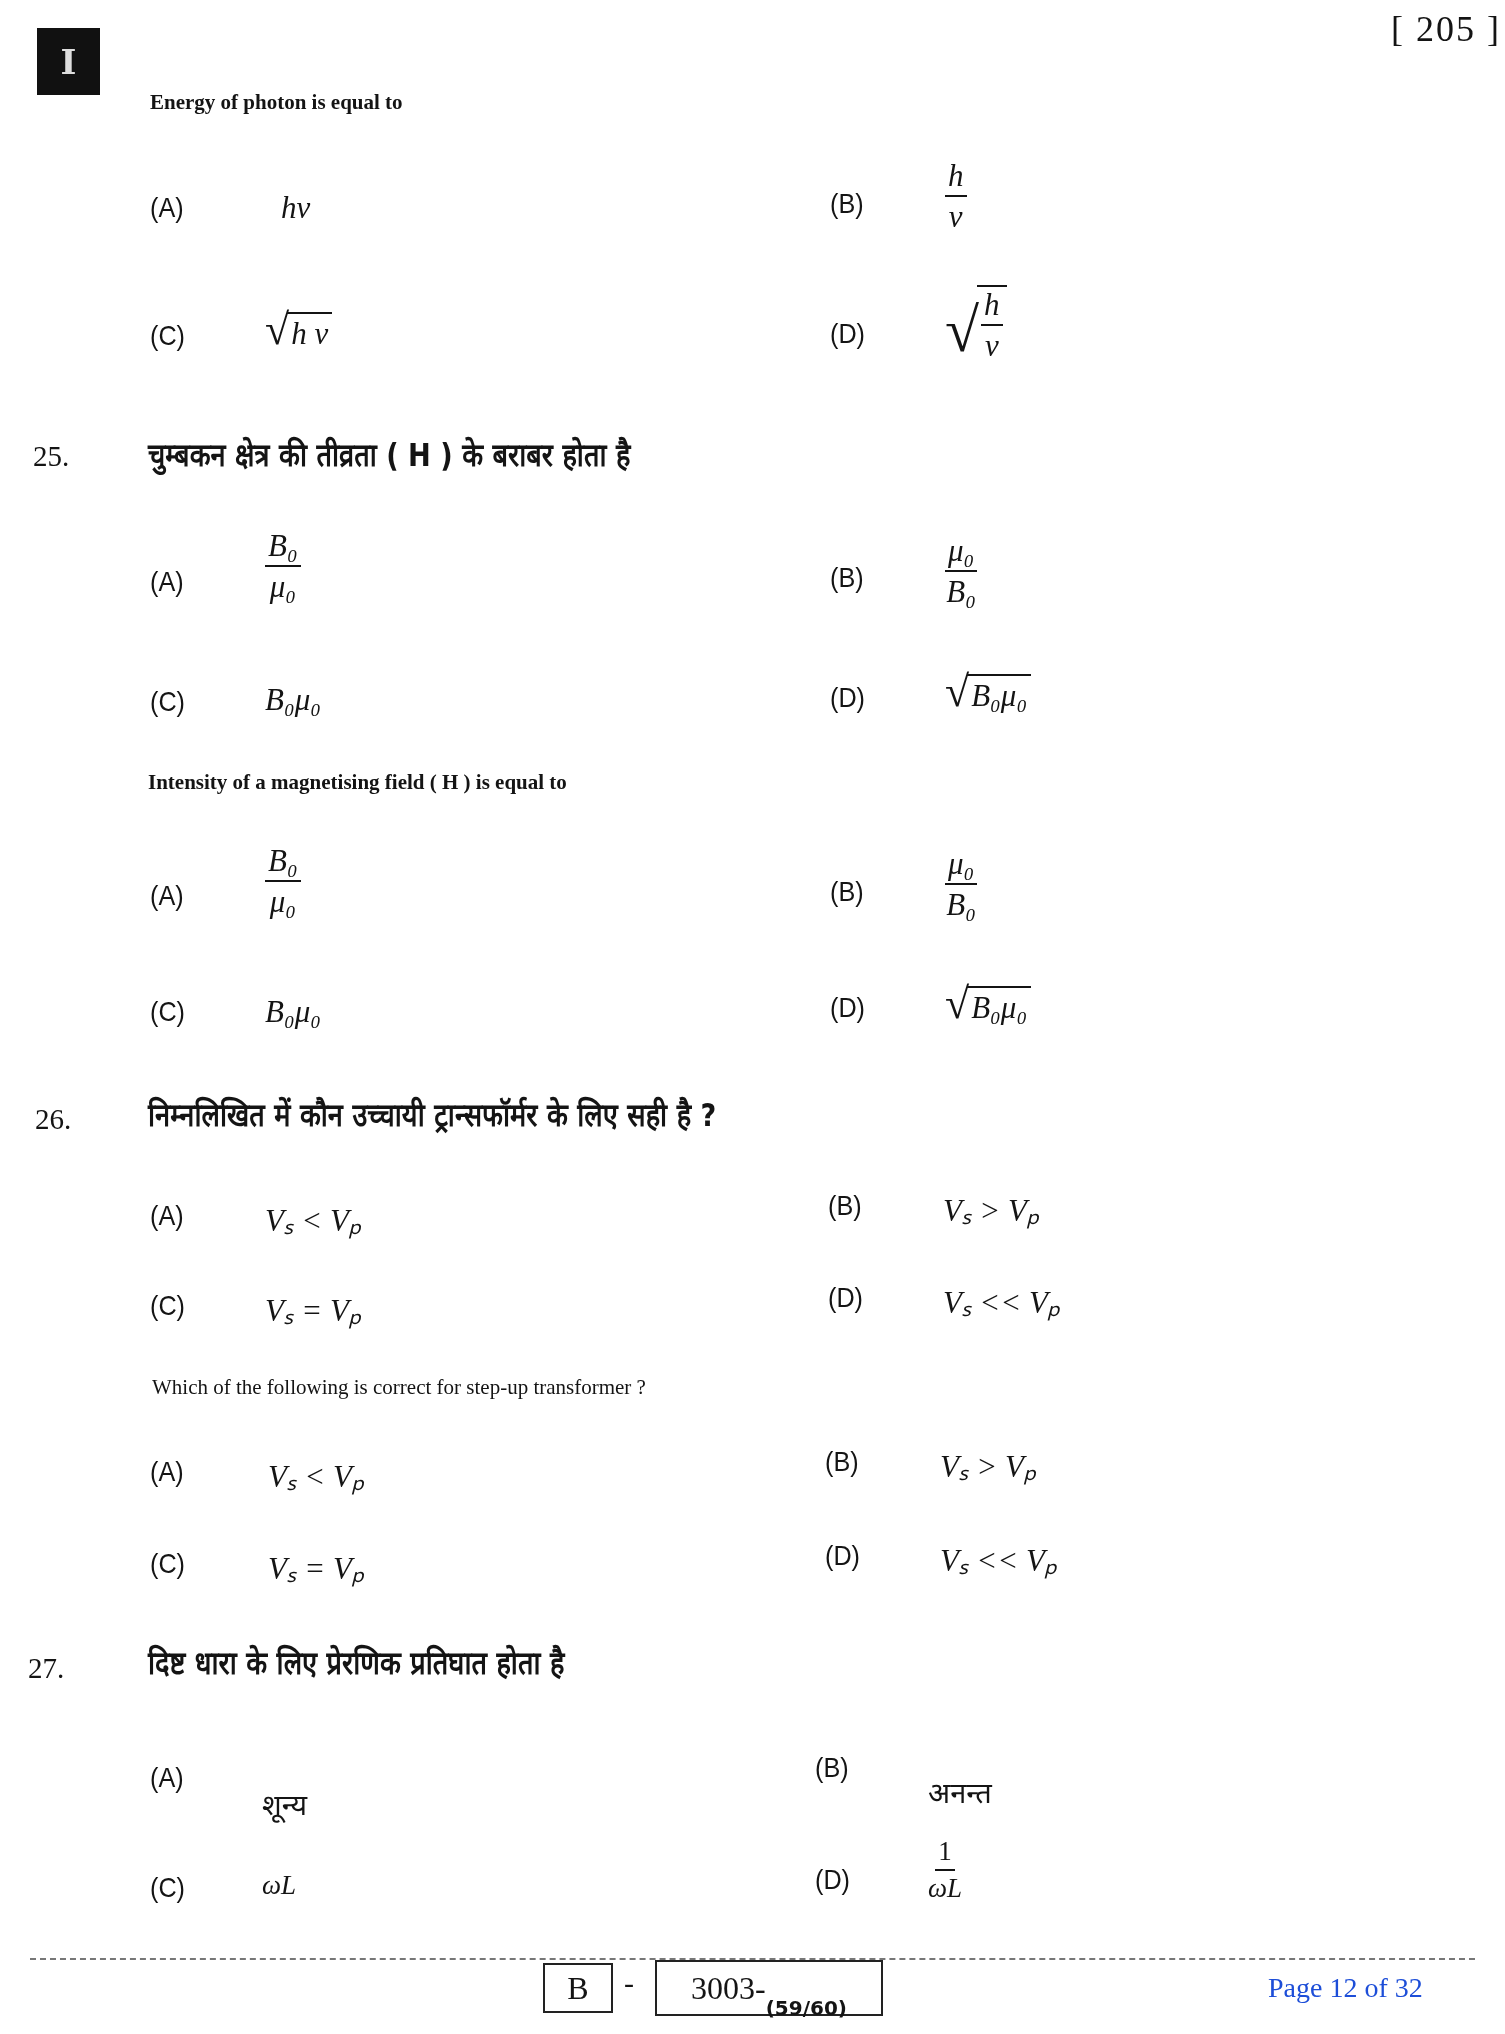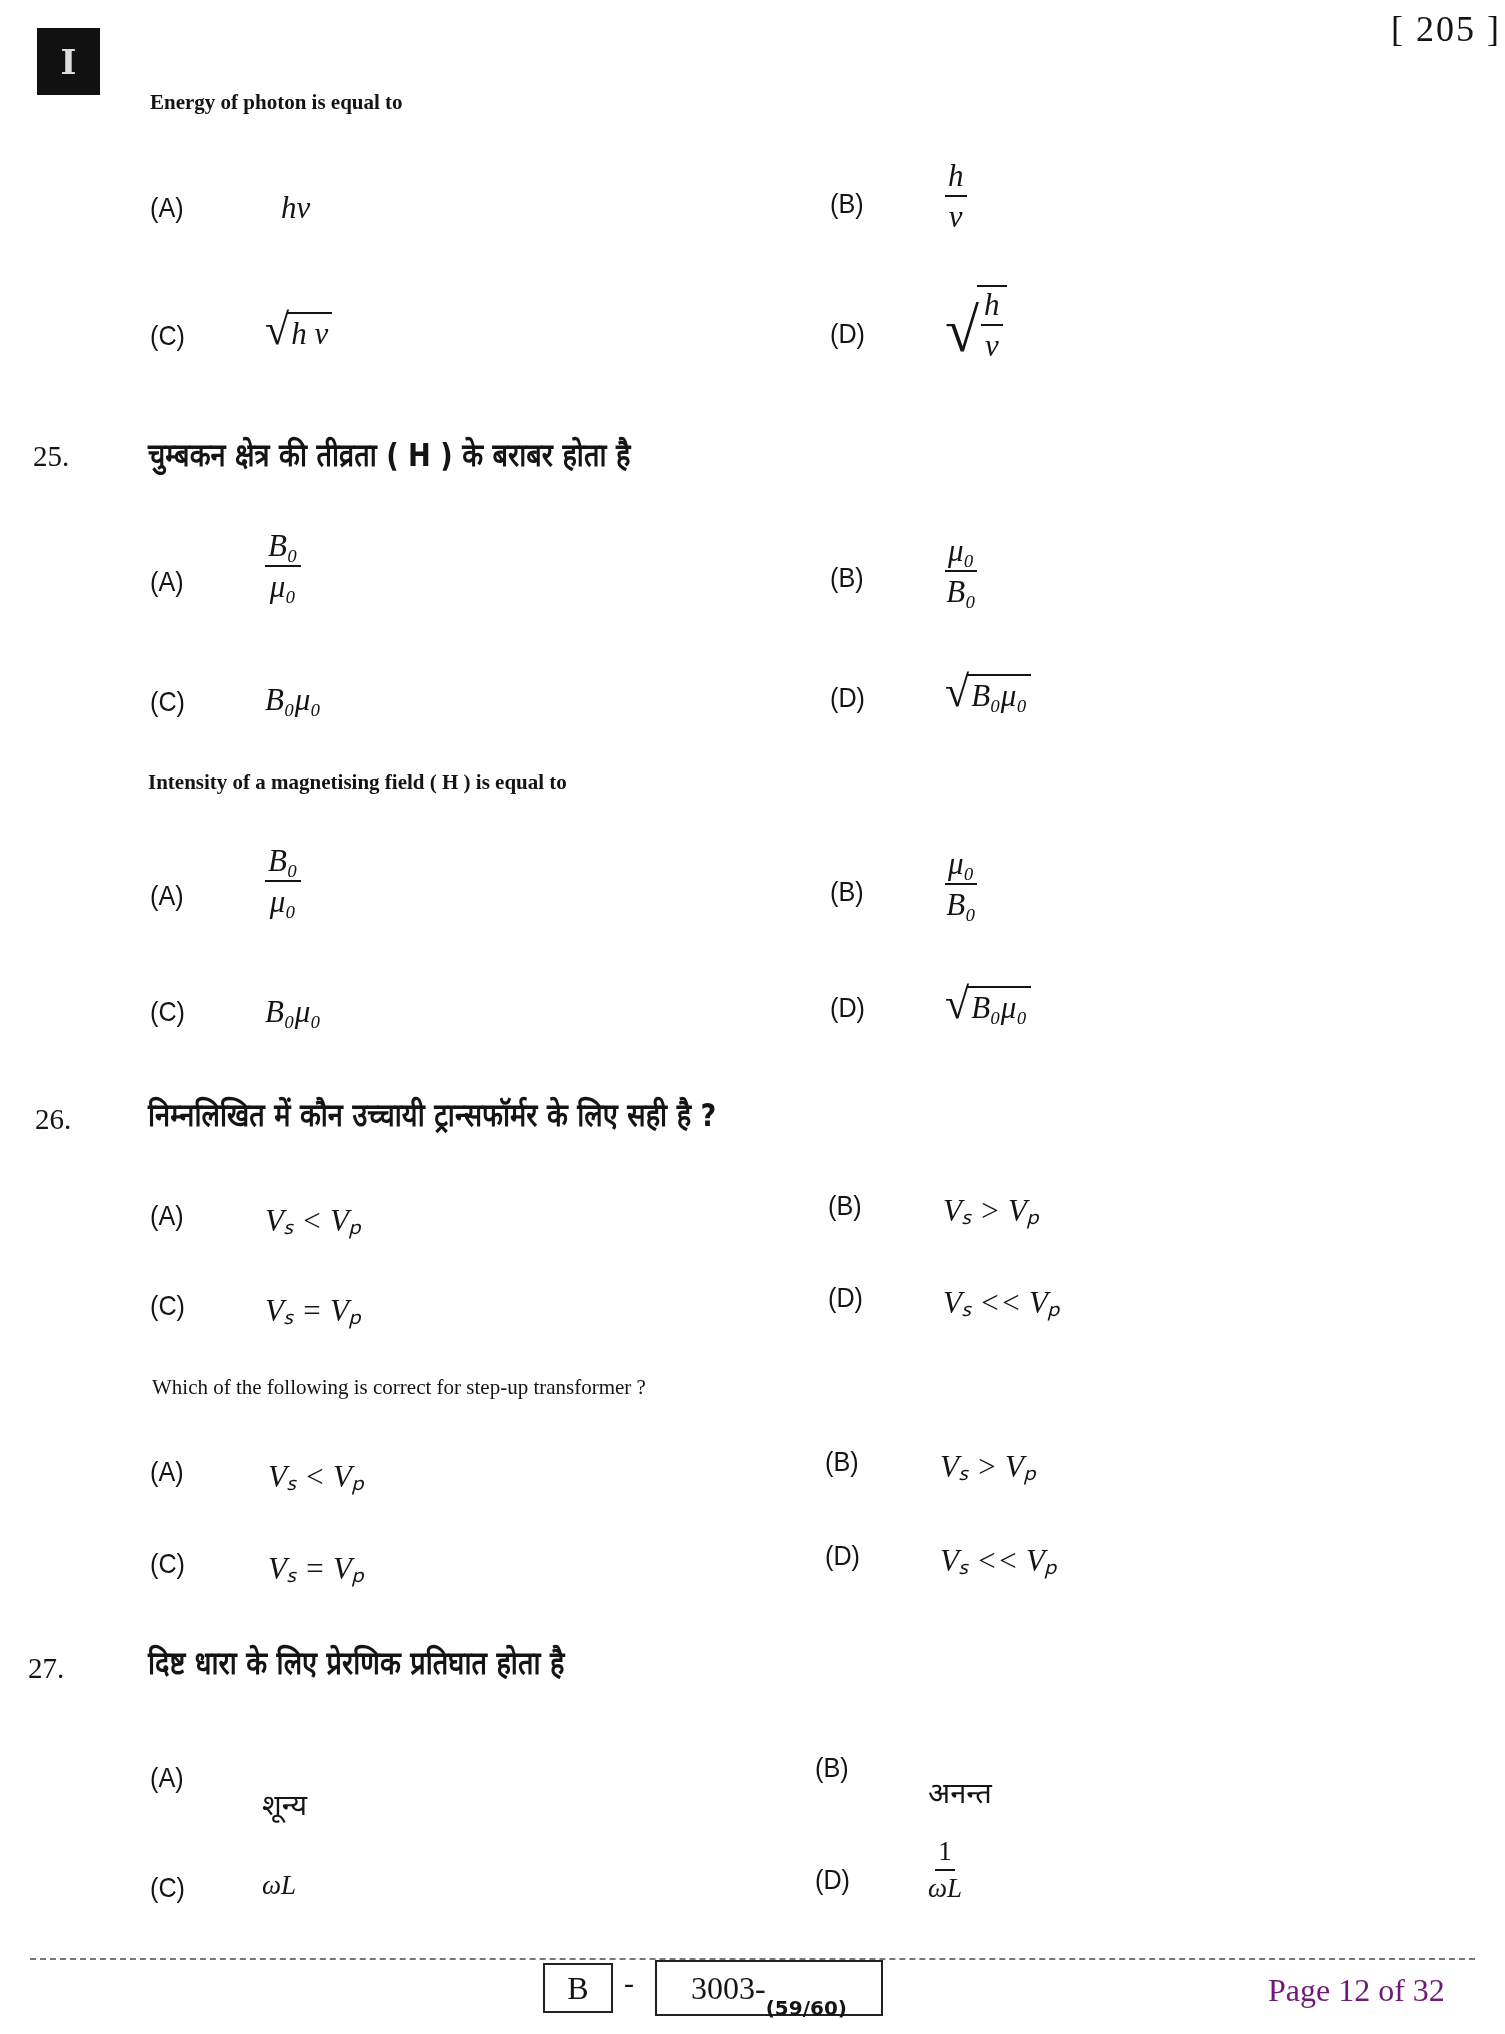--- a/index.html
+++ b/index.html
@@ -23,21 +23,21 @@
   .opt-val.hi { font-style:normal; font-family:"DejaVu Sans", sans-serif; font-size:29px;margin-top:32px; }
   .frac { display:inline-flex; flex-direction:column; align-items:center; line-height:1; }
   .frac .num { padding:0 3px 4px; border-bottom:2.5px solid #141414; }
   .frac .den { padding-top:4px; }
   .sqrt { display:inline-flex; align-items:flex-end; }
   .sqrt .rad { font-style:normal; font-size:44px; line-height:1; margin-right:-2px; }
   .sqrt .under { border-top:2.5px solid #141414; padding:2px 4px 0 4px; display:inline-flex; align-items:center; }
   .footer-line { left:30px; top:1958px; width:1445px; height:0; border-top:2px dashed #777; }
   .footer-box { border:2px solid #222; font-family:"Liberation Serif", serif; font-size:32px; display:flex; align-items:center; justify-content:center; }
   .footer-small { font-size:20px; font-weight:bold; font-family:"DejaVu Sans", sans-serif;margin-top:40px; }
-  .footer-page { font-size:32px; font-family:"Liberation Serif", serif; color:#701a75; }
+  .footer-page { font-size:28px; font-family:"Liberation Serif", serif; color:#1d4ed8; }
 </style>
 </head>
 <body>
 
 <div class="abs set-badge">I</div>
 <div class="abs page-num">[ 205 ]</div>
 
 <div class="abs stem-en" style="left:150px;top:90px;">Energy of photon is equal to</div>
 
 <div class="abs opt-label" style="left:150px;top:192px;">(A)</div>

